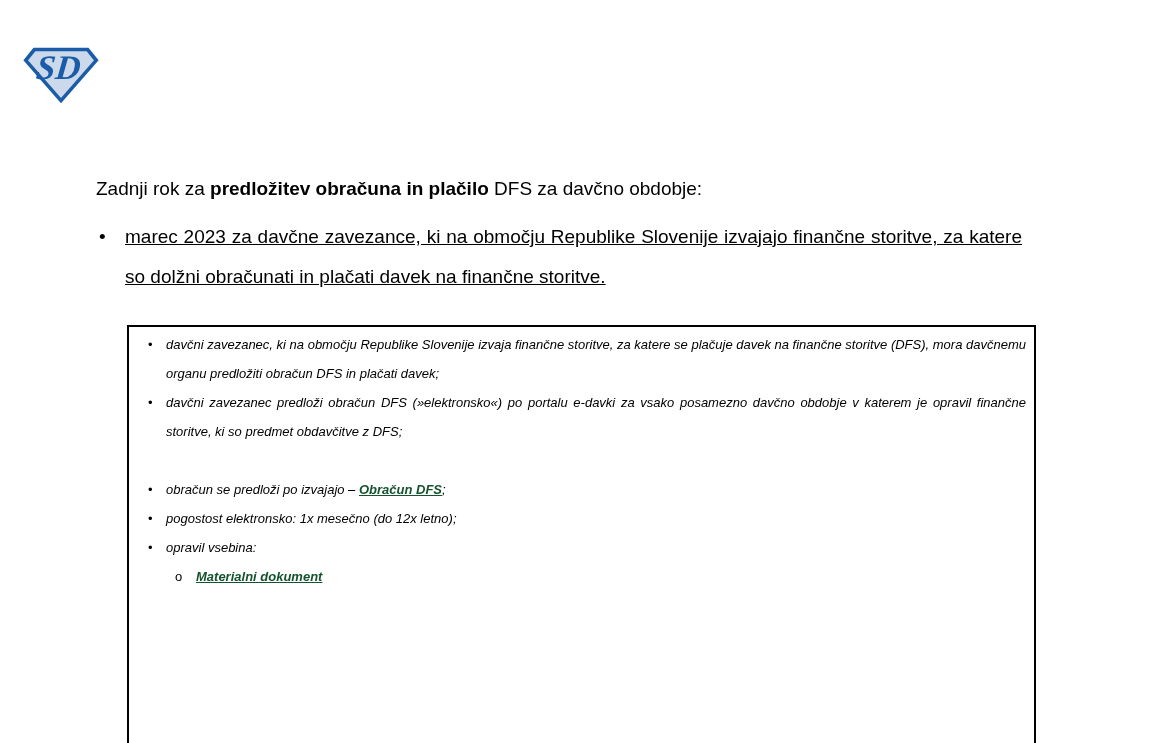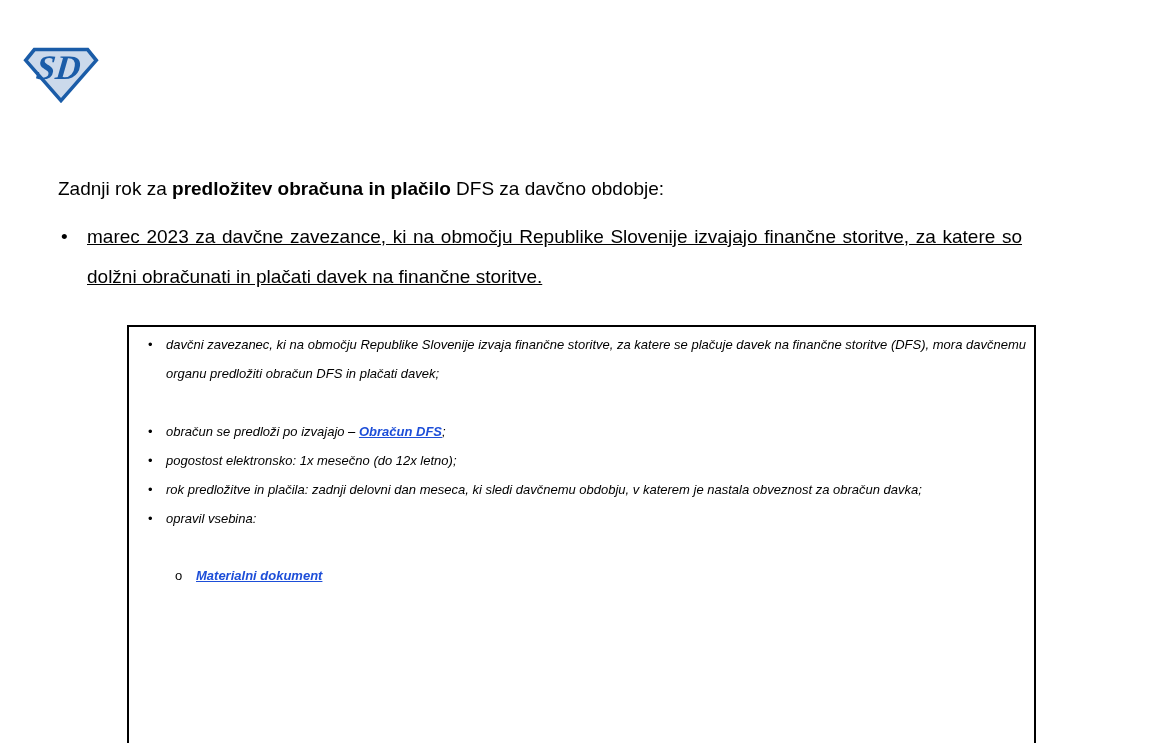--- a/index.html
+++ b/index.html
@@ -24,21 +24,21 @@
   .logo svg { width: 100%; height: 100%; overflow: visible; }
   .logo-letters {
     font-family: "Liberation Serif", serif;
     font-weight: bold;
     font-style: italic;
   }
 
   
   .content {
     padding-top: 176px;
-    padding-left: 58px;
+    padding-left: 96px;
     width: 1022px; 
   }
   .intro {
     font-size: 19px;
     line-height: 26px;
   }
   .intro .b { font-weight: bold; }
 
   ul.main-list {
     list-style: none;
@@ -87,28 +87,28 @@
     text-align: justify;
   }
   ul.box-list > li::before {
     content: "\2022";
     position: absolute;
     left: 11px;
     top: 0;
     font-style: normal;
   }
   ul.box-list > li.gap-before { margin-top: 29px; }
-  ul.box-list > li.sub-item { padding-left: 59px; margin-top: 28px; }
+  ul.box-list > li.sub-item { padding-left: 59px; }
   ul.box-list > li.sub-item::before {
     content: "o";
     left: 38px;
     font-style: normal;
   }
   a.doc-link {
-    color: #1d4ed8;
+    color: #14532d;
     font-weight: bold;
     text-decoration: underline;
     cursor: pointer;
   }
 </style>
 </head>
 <body>
 
 <div class="logo">
   <svg viewBox="0 0 100 80" xmlns="http://www.w3.org/2000/svg">
@@ -123,19 +123,19 @@
 
   <ul class="main-list">
     <li>marec 2023 za davčne zavezance, ki na območju Republike Slovenije izvajajo finančne storitve, za katere so dolžni obračunati in plačati davek na finančne storitve.</li>
   </ul>
 
 </div>
 
 <div class="info-box">
   <ul class="box-list">
     <li>davčni zavezanec, ki na območju Republike Slovenije izvaja finančne storitve, za katere se plačuje davek na finančne storitve (DFS), mora davčnemu organu predložiti obračun DFS in plačati davek;</li>
+    <li>davčni zavezanec predloži obračun DFS (»elektronsko«) po portalu e-davki za vsako posamezno davčno obdobje v katerem je opravil finančne storitve, ki so predmet obdavčitve z DFS;</li>
     <li class="gap-before"><span>obračun se predloži po izvajajo – </span><a class="doc-link">Obračun DFS</a><span>;</span></li>
     <li>pogostost elektronsko: 1x mesečno (do 12x letno);</li>
-    <li>rok predložitve in plačila: zadnji delovni dan meseca, ki sledi davčnemu obdobju, v katerem je nastala obveznost za obračun davka;</li>
     <li>opravil vsebina:</li>
     <li class="sub-item"><a class="doc-link">Materialni dokument</a></li>
   </ul>
 </div>
 
 </body></html>

